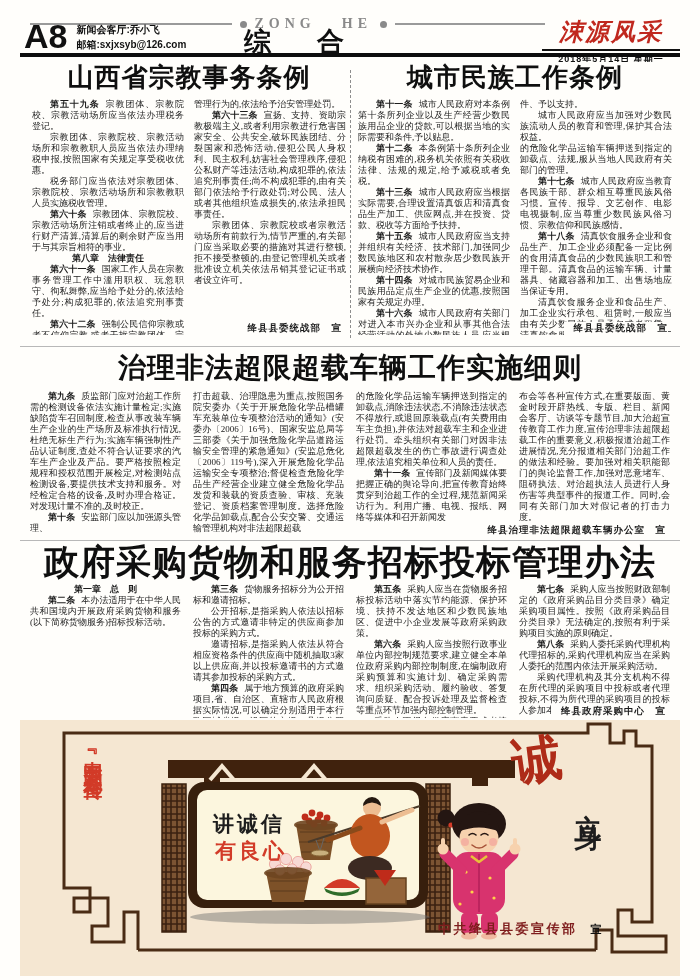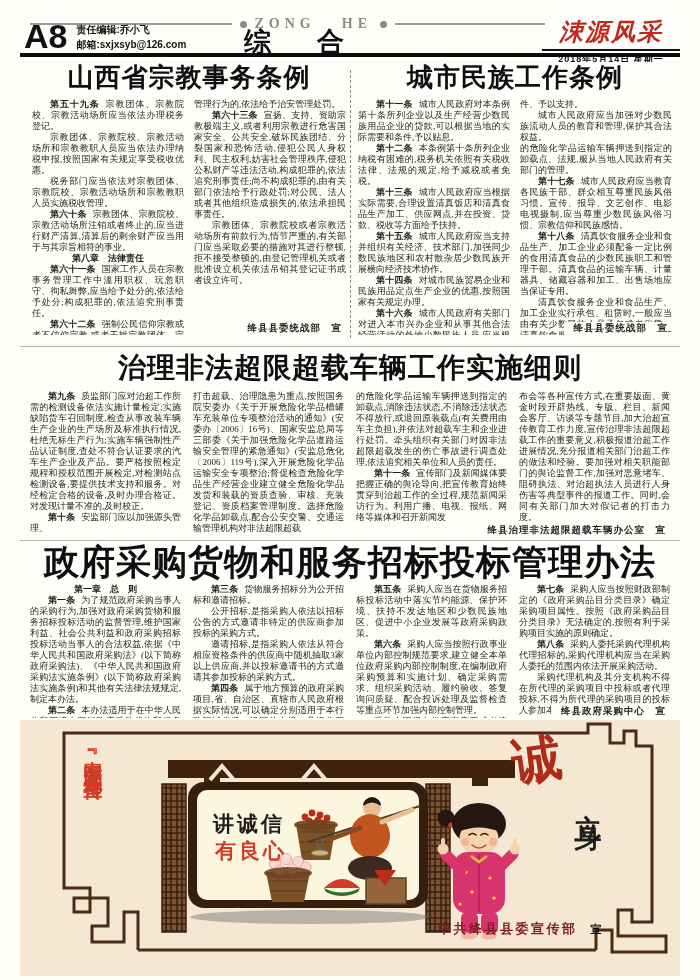--- a/index.html
+++ b/index.html
@@ -70,21 +70,21 @@
     <span class="pinyin">HE</span>
     <div class="dot"></div>
     <div class="ln r"></div>
   </div>
 
   <div class="sec-title"><span>综</span><span class="gap"></span><span>合</span></div>
 
   <div class="pageno">
     <div class="big">A8</div>
     <div class="info">
-      <div>责任编辑:乔小飞</div>
+      <div>新闻会客厅:乔小飞</div>
       <div>邮箱:sxjxsyb@126.com</div>
     </div>
   </div>
 
   <div class="masthead">
     <div class="brand">涑源风采</div>
     <div class="bline"></div>
     <div class="date">2018年5月14日 星期一</div>
   </div>
 
@@ -159,21 +159,20 @@
     <div class="attr">绛县治理非法超限超载车辆办公室　宣</div>
   </section>
 
   <div class="hrule" style="top:540px;"></div>
 
   <section class="article" style="left:30px;top:546px;width:640px;">
     <h2 class="art-title t27">政府采购货物和服务招标投标管理办法</h2>
     <div class="cols" style="height:134px;gap:12px;">
         <div class="col">
           <p class="chap">第一章　总　则</p>
-          <p><b>第一条</b>为了规范政府采购当事人的采购行为,加强对政府采购货物和服务招标投标活动的监督管理,维护国家利益、社会公共利益和政府采购招标投标活动当事人的合法权益,依据《中华人民共和国政府采购法》(以下简称政府采购法)、《中华人民共和国政府采购法实施条例》(以下简称政府采购法实施条例)和其他有关法律法规规定,制定本办法。</p>
           <p><b>第二条</b>本办法适用于在中华人民共和国境内开展政府采购货物和服务(以下简称货物服务)招标投标活动。</p>
         </div>
         <div class="col">
           <p><b>第三条</b>货物服务招标分为公开招标和邀请招标。</p>
           <p>公开招标,是指采购人依法以招标公告的方式邀请非特定的供应商参加投标的采购方式。</p>
           <p>邀请招标,是指采购人依法从符合相应资格条件的供应商中随机抽取3家以上供应商,并以投标邀请书的方式邀请其参加投标的采购方式。</p>
           <p><b>第四条</b>属于地方预算的政府采购项目,省、自治区、直辖市人民政府根据实际情况,可以确定分别适用于本行政区域省级、设区的市级、县级公开招标数额标准。</p>
         </div>
         <div class="col">
           <p><b>第五条</b>采购人应当在货物服务招标投标活动中落实节约能源、保护环境、扶持不发达地区和少数民族地区、促进中小企业发展等政府采购政策。</p>

